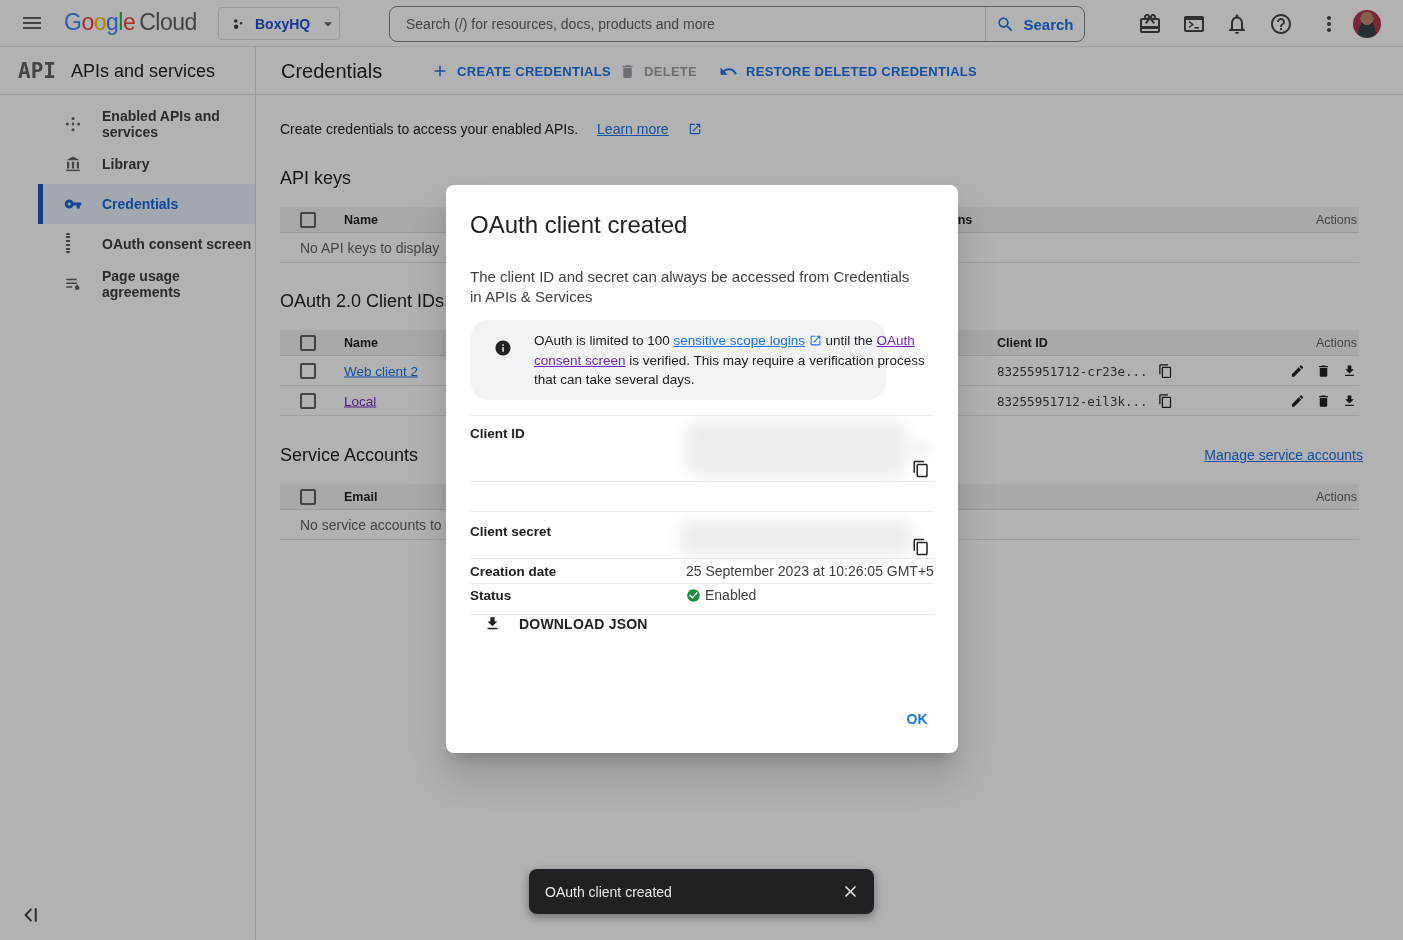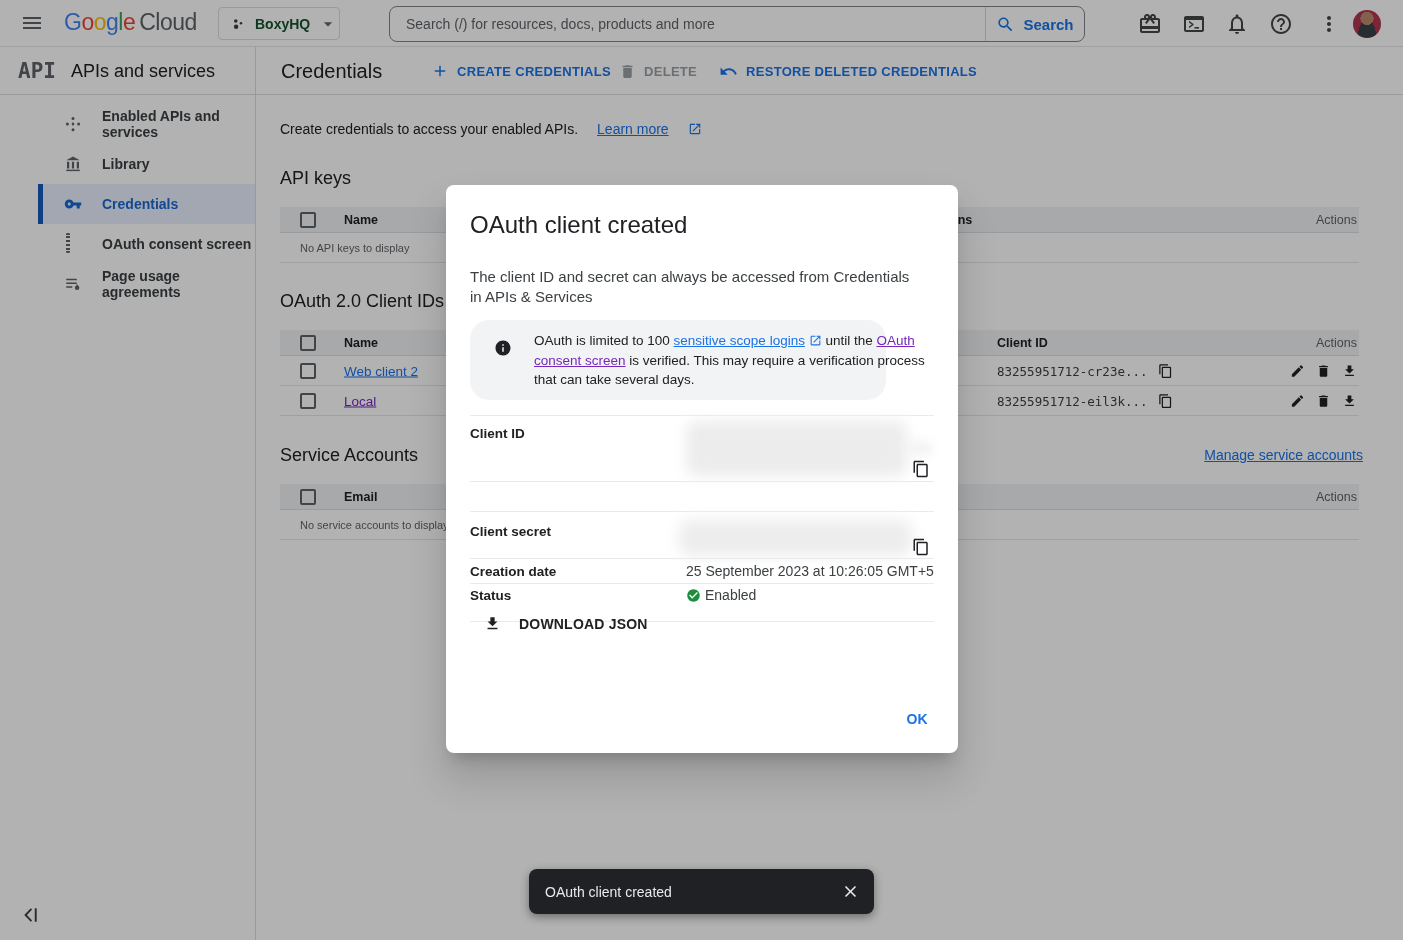--- a/index.html
+++ b/index.html
@@ -11,21 +11,21 @@
   
   .topbar { position:absolute; top:0; left:0; width:1403px; height:47px;
             background:#fff; border-bottom:1px solid #e4e6ea; z-index:10; }
   .hamburger { position:absolute; left:20px; top:11px; width:24px; height:24px; color:#5f6368; cursor:pointer; }
   .gc-logo { position:absolute; left:64px; top:9px; font-size:23px; letter-spacing:-0.5px; }
   .gc-logo .cl { color:#5f6368; margin-left:4px;text-align:center; }
   .c-b{color:#4285F4}.c-r{color:#EA4335}.c-y{color:#FBBC05}.c-g{color:#34A853}
   .project-btn { position:absolute; left:218px; top:7px; width:122px; height:33px;
                  border:1px solid #dadce0; border-radius:4px; display:flex; align-items:center;
                  padding:0 10px; cursor:pointer; background:#fff; }
-  .project-btn .plabel { font-size:14px; font-weight:bold; color:#14532d; margin:0 8px; }
+  .project-btn .plabel { font-size:14px; font-weight:bold; color:#1d4ed8; margin:0 8px; }
   .project-icon { color:#3c4043; }
   .caret { color:#5f6368; }
   .searchbox { position:absolute; left:389px; top:6px; width:696px; height:36px;
                border:1px solid #80868b; border-radius:8px; display:flex; align-items:stretch; background:#fff; }
   .search-input { flex:1; border:none; outline:none; background:transparent;
                   font-family:"Liberation Sans",sans-serif; font-size:14px; color:#202124; padding:0 16px; }
   .search-input::placeholder { color:#5f6368; }
   .search-btn { width:99px; border-left:1px solid #d5d7db; display:flex; align-items:center;
                 justify-content:center; gap:8px; color:#1a73e8; font-size:15px; font-weight:bold;
                 cursor:pointer; border-radius:0 8px 8px 0; }
@@ -74,21 +74,21 @@
   .section-title { position:absolute; left:24px; font-size:18px; color:#202124; }
   .t-apikeys{top:73px} .t-oauth{top:196px} .t-sa{top:350px}
   .thead { position:absolute; left:24px; width:1079px; height:26px; background:#f1f3f4;
            border-bottom:1px solid #dcdfe3; }
   .trow { position:absolute; left:24px; width:1079px; height:30px; border-bottom:1px solid #e3e5e8; }
   .cell { position:absolute; top:50%; transform:translateY(-50%); }
   .hcell { font-size:12.5px; font-weight:bold; color:#202124; }
   .hcell.gray { font-weight:normal; color:#5f6368; }
   .cb { position:absolute; left:20px; top:50%; transform:translateY(-50%);
         width:16px; height:16px; border:2px solid #5f6368; border-radius:2px; cursor:pointer; background:transparent; }
-  .empty-text { position:absolute; left:20px; top:50%; transform:translateY(-50%); font-size:11px; color:#5f6368; }
+  .empty-text { position:absolute; left:20px; top:50%; transform:translateY(-50%); font-size:14px; color:#5f6368; }
   .name-link { position:absolute; left:64px; top:50%; transform:translateY(-50%); font-size:13.5px; }
   .cid-cell { position:absolute; left:717px; top:50%; transform:translateY(-50%);
               display:flex; align-items:center; gap:10px; }
   .cid-text { font-family:"DejaVu Sans Mono",monospace; font-size:12.5px; color:#3c4043; }
   .icon-btn { color:#202124; cursor:pointer; }
   .row-actions { position:absolute; right:2px; top:50%; transform:translateY(-50%);
                  display:flex; align-items:center; gap:11px; }
   .manage-link { position:absolute; right:40px; top:352px; font-size:14px; }
   .th-apikeys{top:112px} .tr-apikeys{top:138px}
   .th-oauth{top:235px} .tr-oauth1{top:261px} .tr-oauth2{top:291px}
@@ -101,21 +101,21 @@
   .modal { position:absolute; left:446px; top:185px; width:512px; height:568px; background:#fff;
            border-radius:8px; z-index:60;
            box-shadow:0 11px 15px -7px rgba(0,0,0,.2), 0 24px 38px 3px rgba(0,0,0,.14); }
   .m-title { position:absolute; left:24px; top:26px; font-size:24px; color:#202124; }
   .m-desc { position:absolute; left:24px; top:82px; width:440px; font-size:15px; line-height:20px; color:#3c4043; }
   .m-note { position:absolute; left:24px; top:135px; width:416px; height:80px; background:#f1f3f4; border-radius:19px; }
   .m-note-icon { position:absolute; left:24px; top:19px; width:18px; height:18px; color:#202124; }
   .m-note-text { position:absolute; left:64px; top:11px; width:392px; font-size:13.5px; line-height:19.5px; color:#202124; }
   .m-row { position:absolute; left:24px; width:464px; border-top:1px solid #e8eaed; }
   .r-id{top:230px;height:66px} .r-gap{top:296px;height:30px} .r-secret{top:326px;height:47px}
-  .r-date{top:373px;height:25px} .r-status{top:398px;height:39px;border-bottom:1px solid #e8eaed}
+  .r-date{top:373px;height:25px} .r-status{top:398px;height:32px;border-bottom:1px solid #e8eaed}
   .m-label { position:absolute; left:0; font-size:13.5px; font-weight:bold; color:#202124; }
   .m-value { position:absolute; left:216px; font-size:14px; color:#3c4043; }
   .blob { position:absolute; border-radius:10px; filter:blur(7px); }
   .blob-id { left:216px; top:5px; width:221px; height:55px; background:#ececec; }
   .blob-id2 { left:437px; top:26px; width:26px; height:13px; background:#f2f2f2; filter:blur(5px); }
   .blob-secret { left:209px; top:8px; width:233px; height:36px; background:#ededed; }
   .copy-btn { position:absolute; right:4px; width:18px; height:18px; color:#202124; cursor:pointer; }
   .status-wrap { position:absolute; left:216px; top:3px; display:flex; align-items:center; gap:4px; }
   .check-icon { width:15px; height:15px; color:#1e8e3e; }
   .m-download { position:absolute; left:38px; top:430px; display:flex; align-items:center; gap:18px;

